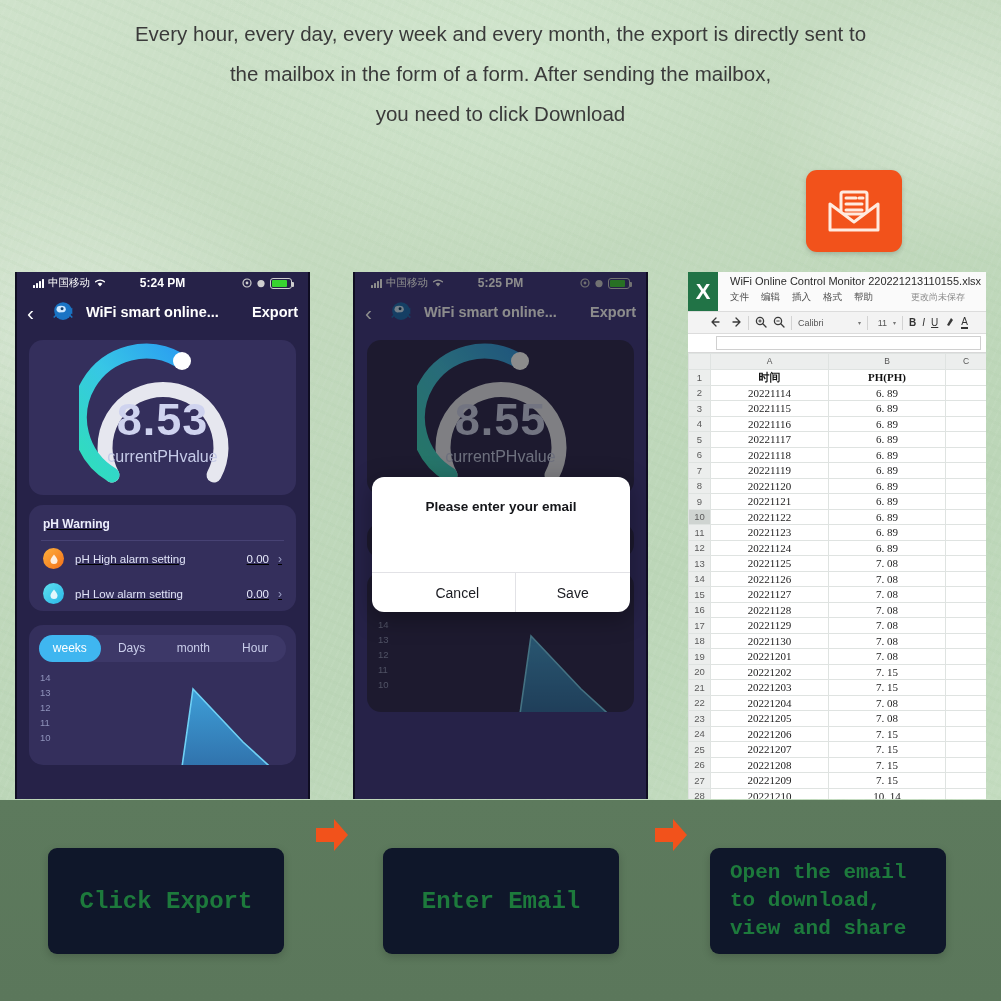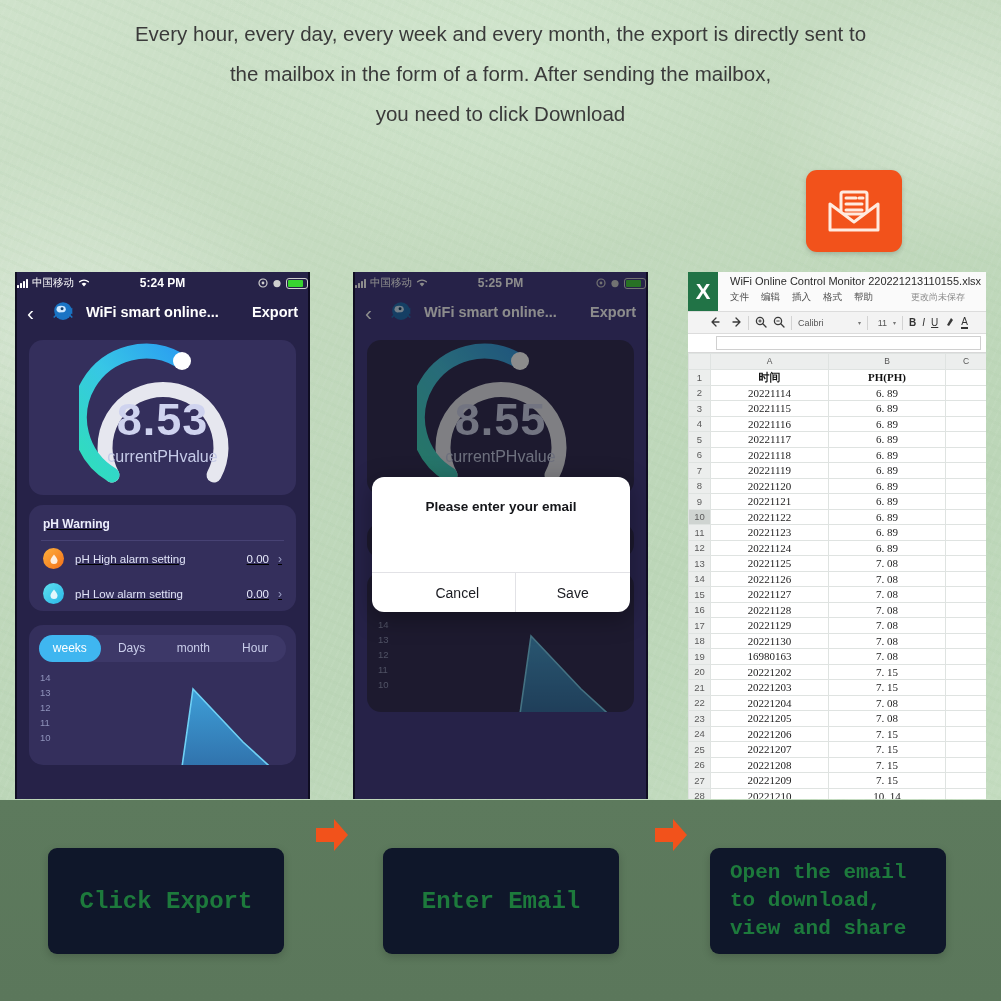--- a/index.html
+++ b/index.html
@@ -60,21 +60,21 @@
     background:#262248; overflow:hidden;
     border-left: 2px solid #0f0d22; border-right: 2px solid #0f0d22;
   }
   .phone.p1 { left:15px; }
   .phone.p2 { left:353px; }
 
   .dim { filter: brightness(.55) saturate(.85); }
 
   
   .statusbar {
-    height:22px; display:flex; align-items:center; padding:0 0;
+    height:22px; display:flex; align-items:center; padding:0 16px;
     color:#fff; font-size:11px; position:relative;
   }
   .sb-left { display:flex; align-items:center; gap:4px; }
   .sb-carrier { font-size:10.5px; }
   .sb-time { position:absolute; left:0; right:0; text-align:center; font-size:12px; font-weight:600; }
   .sb-right { margin-left:auto; display:flex; align-items:center; gap:4px; z-index:2; }
   .battery { width:22px; height:11px; border:1px solid #cfcfcf; border-radius:3px; padding:1px; position:relative; }
   .battery i { display:block; height:100%; background:#38d430; border-radius:1px; }
   .battery::after { content:""; position:absolute; right:-3px; top:3px; width:2px; height:5px; background:#cfcfcf; border-radius:0 1px 1px 0; }
   .bars { display:flex; align-items:flex-end; gap:1px; height:9px; }
@@ -593,21 +593,21 @@
             <td class="col-c"></td>
           </tr>
           <tr>
             <td class="xl-rn">18</td>
             <td class="v col-a">20221130</td>
             <td class="v col-b">7. 08</td>
             <td class="col-c"></td>
           </tr>
           <tr>
             <td class="xl-rn">19</td>
-            <td class="v col-a">16980163</td>
+            <td class="v col-a">20221201</td>
             <td class="v col-b">7. 08</td>
             <td class="col-c"></td>
           </tr>
           <tr>
             <td class="xl-rn">20</td>
             <td class="v col-a">20221202</td>
             <td class="v col-b">7. 15</td>
             <td class="col-c"></td>
           </tr>
           <tr>

